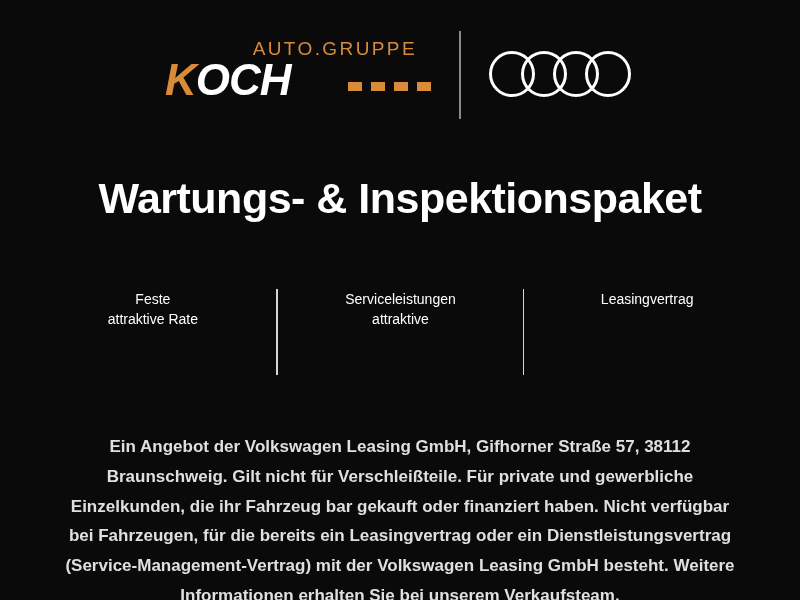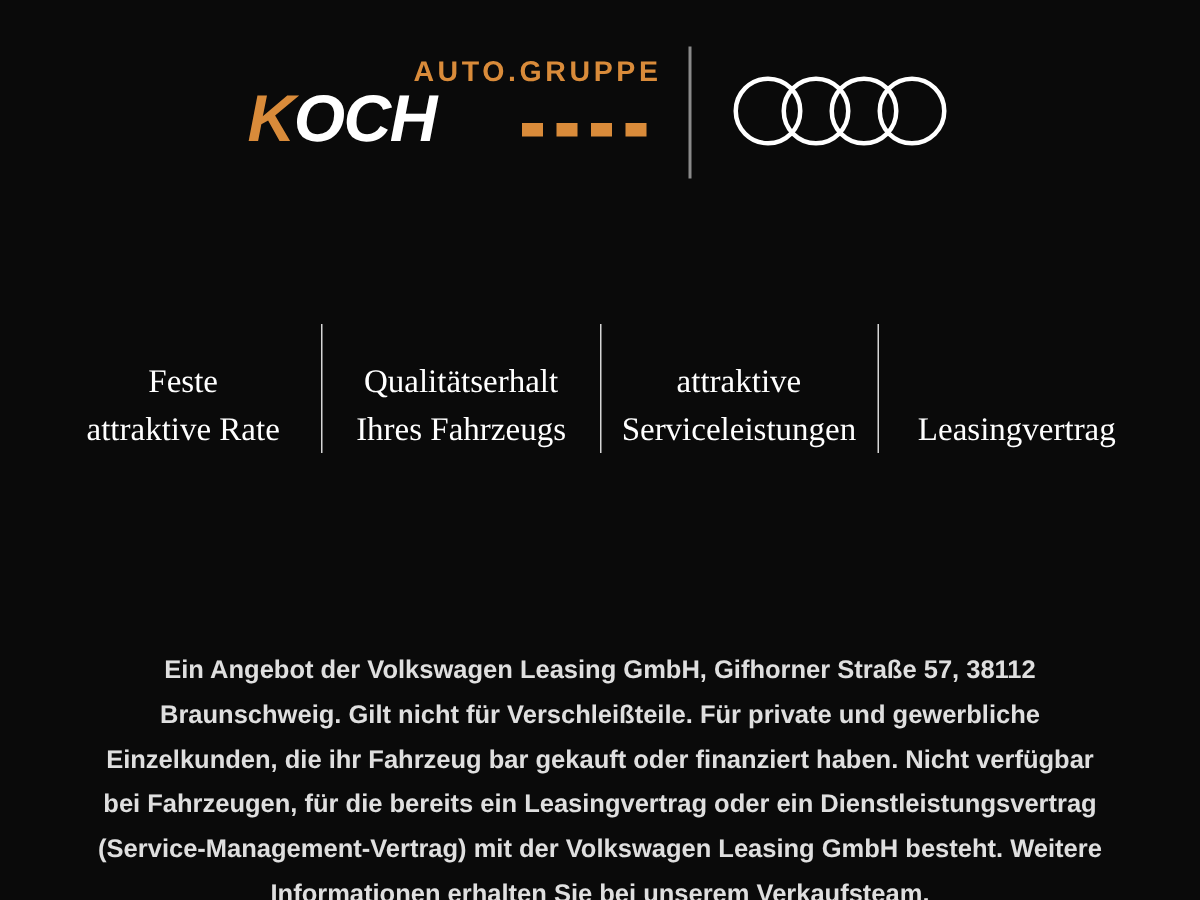--- a/index.html
+++ b/index.html
@@ -40,25 +40,25 @@
     width: 290px;
     height: 110px;
     display: flex;
     flex-direction: column;
     justify-content: center;
   }
 
   .brand-top {
     position: absolute;
     top: 18px;
-    right: 0;
+    right: 24px;
     font-size: 19px;
     letter-spacing: 2.4px;
     color: #d98b3a;
-    font-weight: 700;
+    font-weight: 400;
     white-space: nowrap;
   }
 
   .brand-main {
     position: absolute;
     top: 38px;
     left: 14px;
     font-size: 44px;
     font-weight: 800;
     font-style: italic;
@@ -124,29 +124,28 @@
   .features {
     margin-top: 66px;
     width: 740px;
     display: flex;
     align-items: stretch;
     justify-content: center;
   }
   .feature {
     flex: 1 1 0;
     text-align: center;
-    font-size: 22px;
+    font-size: 14px;
     line-height: 1.45;
     color: #ffffff;
     padding: 0 6px;
     display: flex;
-    align-items: flex-end;
+    align-items: flex-start;
     justify-content: center;
     min-height: 86px;
-    font-family: Liberation Serif, serif;
   }
   .feature-sep {
     width: 1px;
     background: #d6d6d6;
     align-self: stretch;
     margin: 0;
   }
 
   
   .legal {
@@ -184,45 +183,40 @@
 
     <div class="rings">
       <span></span>
         <span></span>
         <span></span>
         <span></span>
     </div>
 
   </div>
 
+  <div class="title">Wartungs- &amp; Inspektionspaket</div>
 
   <div class="features">
 
     <div class="feature">
       <div>
         <div>Feste</div>
         <div>attraktive Rate</div>
       </div>
     </div>
 
     <div class="feature-sep"></div>
 
+
+    <div class="feature-sep"></div>
+
     <div class="feature">
       <div>
-        <div>Qualitätserhalt</div>
-        <div>Ihres Fahrzeugs</div>
-      </div>
-    </div>
-
-    <div class="feature-sep"></div>
-
-    <div class="feature">
-      <div>
+        <div>Serviceleistungen</div>
         <div>attraktive</div>
-        <div>Serviceleistungen</div>
       </div>
     </div>
 
     <div class="feature-sep"></div>
 
     <div class="feature">
       <div>
         <div>Leasingvertrag</div>
       </div>
     </div>

